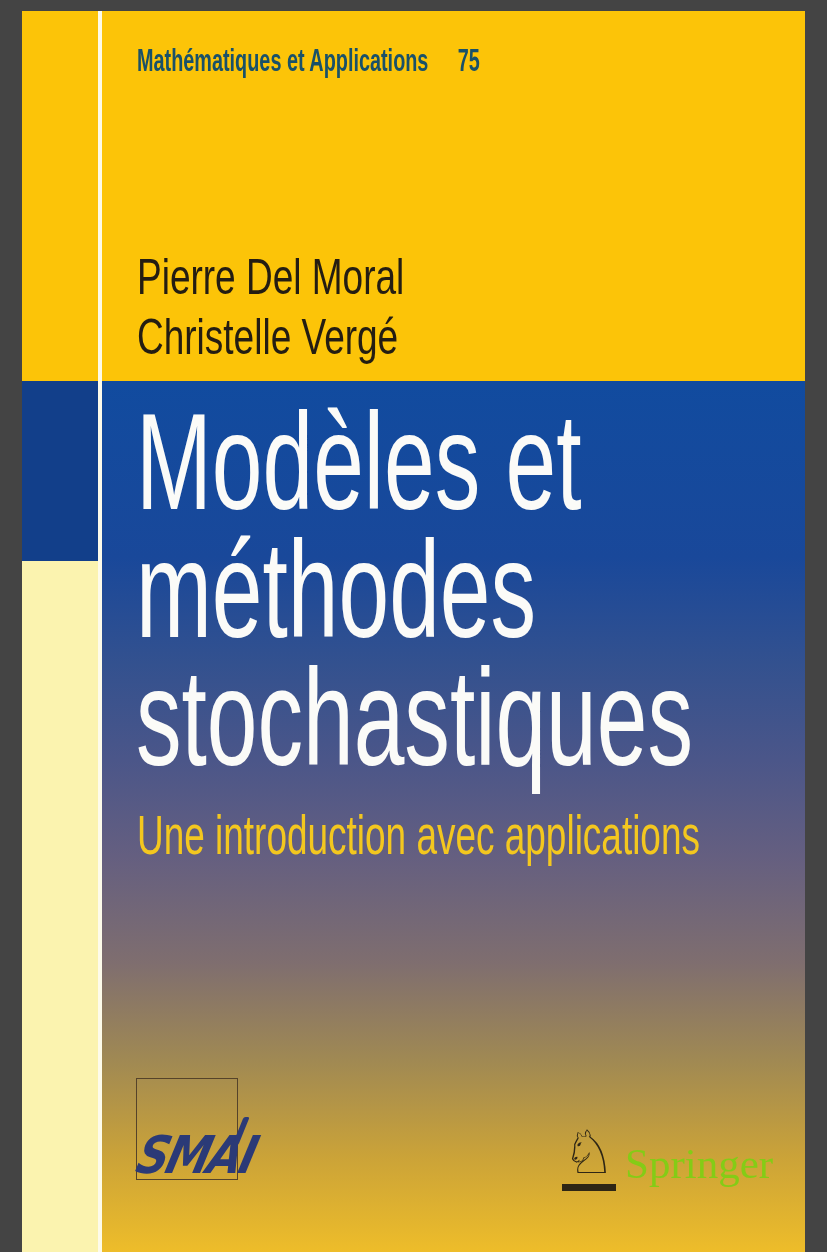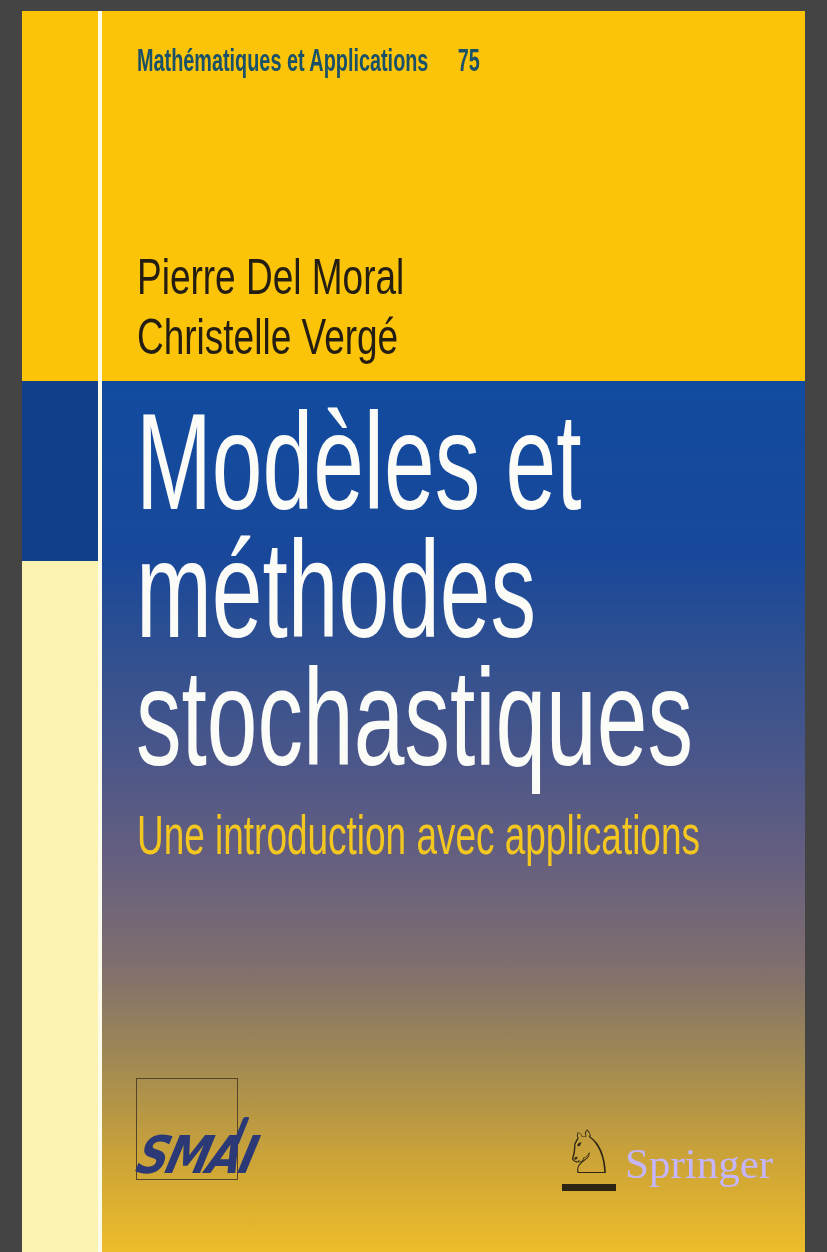--- a/index.html
+++ b/index.html
@@ -95,21 +95,21 @@
     font-size:60px; line-height:58px;
   }
   .springer-bar {
     width:54px; height:7px; margin-top:3px;
     background:#2e2615;
   }
   .springer-word {
     position:absolute; left:603px; top:1130px;
     font-family:"Liberation Serif", serif;
     font-size:43px; line-height:46px; font-weight:400;
-    color:#c4b5fd; white-space:nowrap;
+    color:#84cc16; white-space:nowrap;
   }
 </style>
 </head>
 <body>
 
 <div class="cover">
 
   <div class="band-yellow"></div>
   <div class="main-gradient"></div>
   <div class="left-blue-block"></div>

